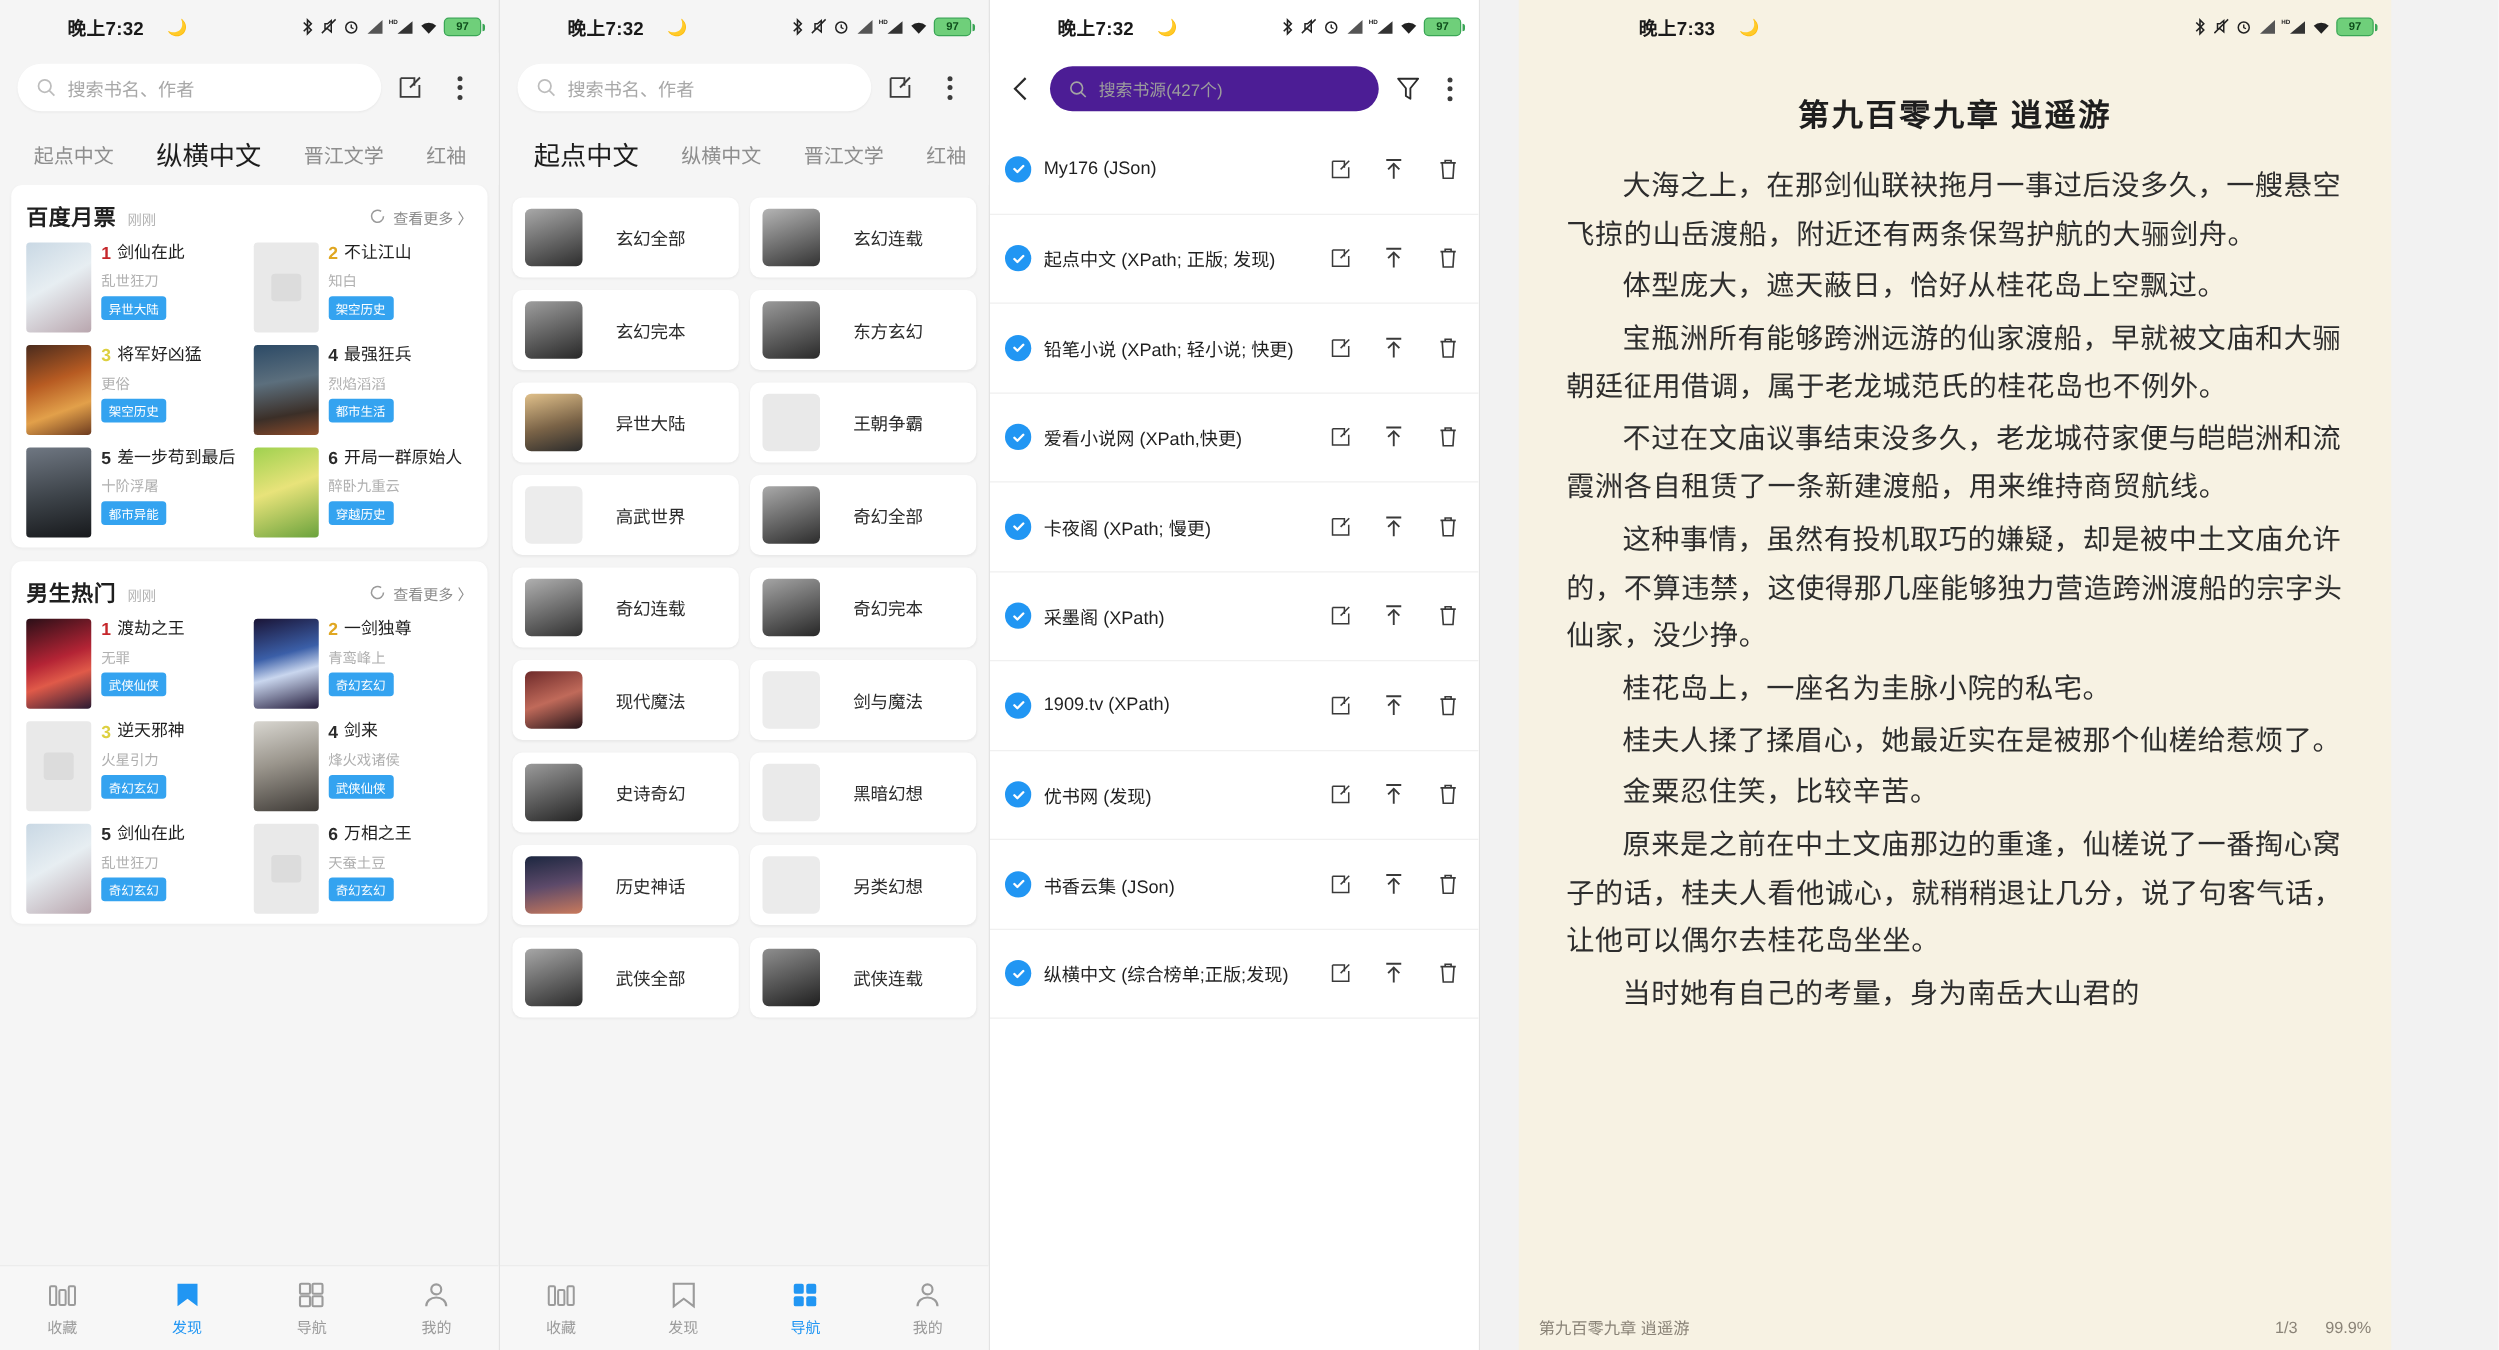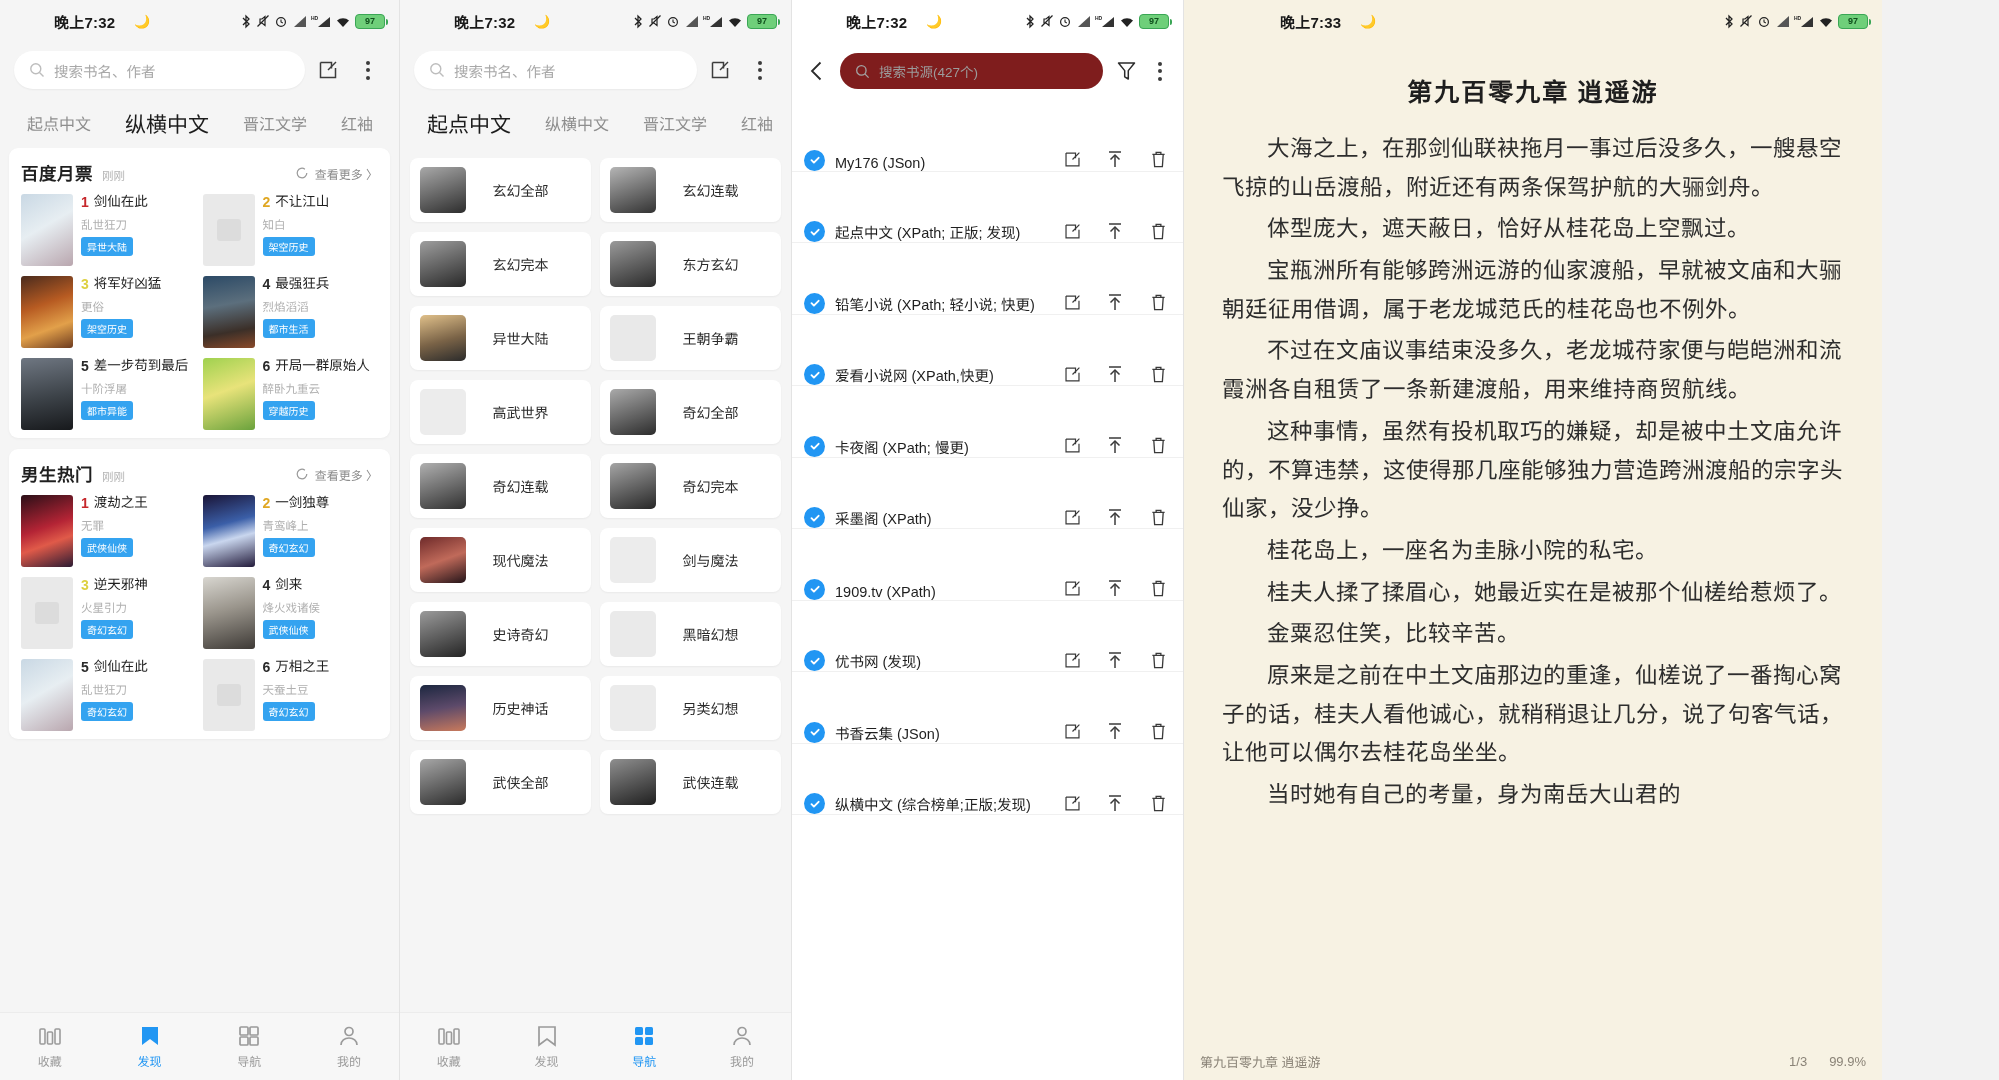--- a/index.html
+++ b/index.html
@@ -22,21 +22,21 @@
     position: relative;
     overflow: hidden;
     background: #f5f5f5;
     display: flex;
     flex-direction: column;
     border-right: 1px solid #e3e3e3;
   }
   .panel-1 { width: 400px; }
   .panel-2 { width: 392px; }
   .panel-3 { width: 392px; }
-  .panel-4 { width: 698px; border-right: none; }
+  .panel-4 { width: 698px; border-right: none; margin-left: 31px; }
 
   
   .statusbar {
     height: 42px;
     flex: 0 0 42px;
     display: flex;
     align-items: center;
     padding: 0 14px 0 16px;
     font-size: 15px;
     font-weight: bold;
@@ -227,32 +227,32 @@
   .p3-header {
     flex: 0 0 58px;
     display: flex; align-items: center;
     gap: 10px;
     padding: 0 12px;
     background: #ffffff;
   }
   .p3-search {
     flex: 1 1 auto;
     height: 36px;
-    background: #7f1d1d;
+    background: #4c1d95;
     border-radius: 18px;
     display: flex; align-items: center;
     gap: 9px;
     padding: 0 15px;
     text-align: center;
   }
   .p3-search .ph { font-size: 13.5px; color: #9c9c9c; }
   .srclist { flex: 1 1 auto; background: #fff; overflow: hidden; }
   .srcrow {
     height: 71.5px;
-    display: flex; align-items: flex-end;
+    display: flex; align-items: center;
     padding: 0 14px 0 12px;
     border-bottom: 1px solid #f0f0f0;
     gap: 10px;
   }
   .chk {
     width: 21px; height: 21px;
     flex: 0 0 21px;
     border-radius: 50%;
     background: #2196f3;
     display: flex; align-items: center; justify-content: center;

